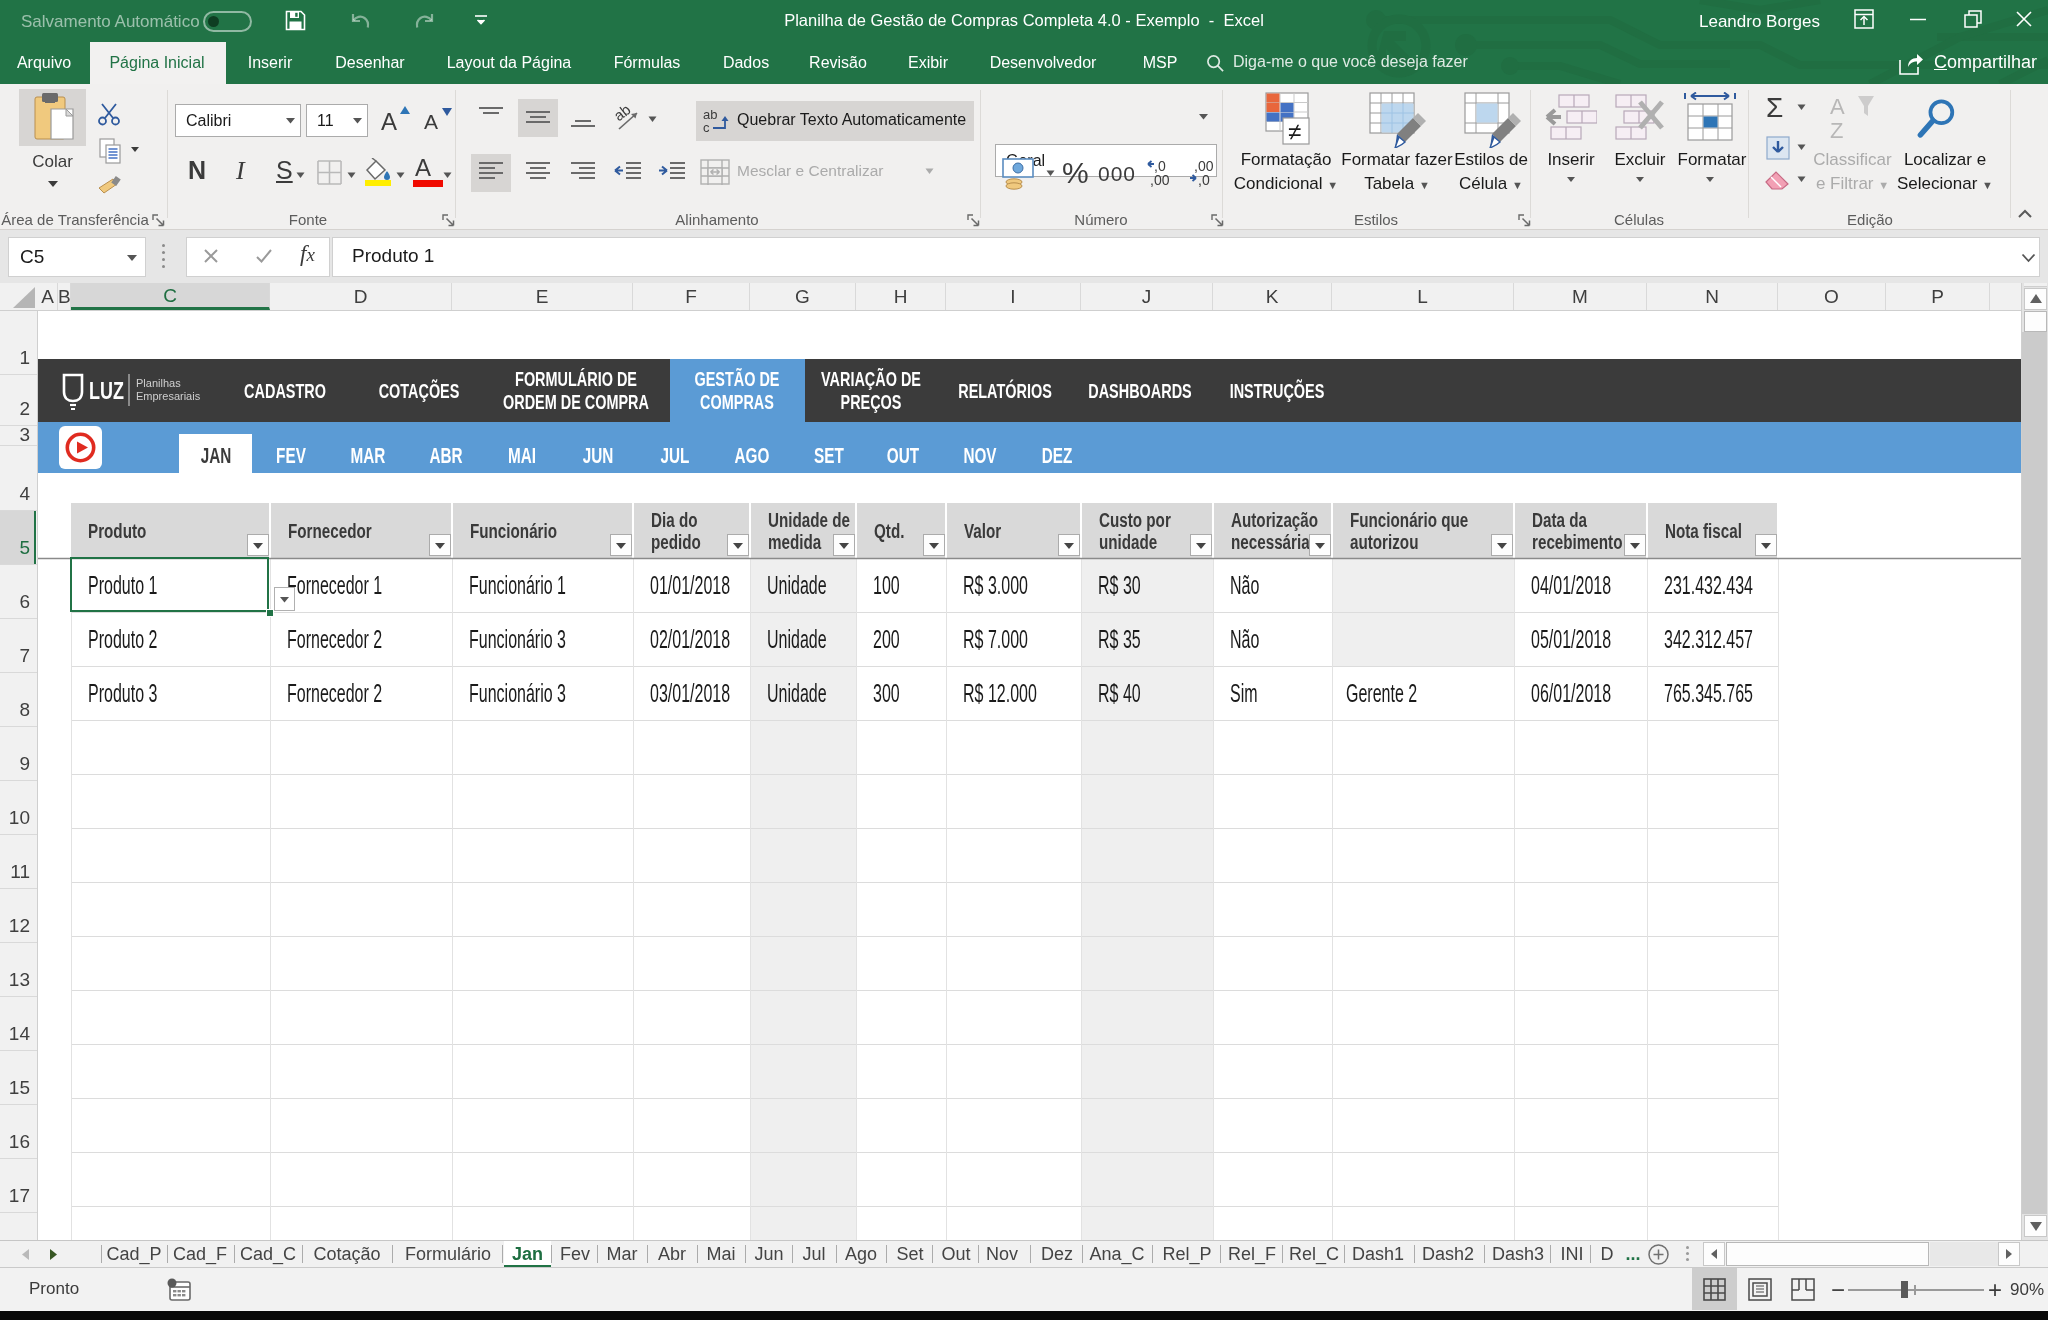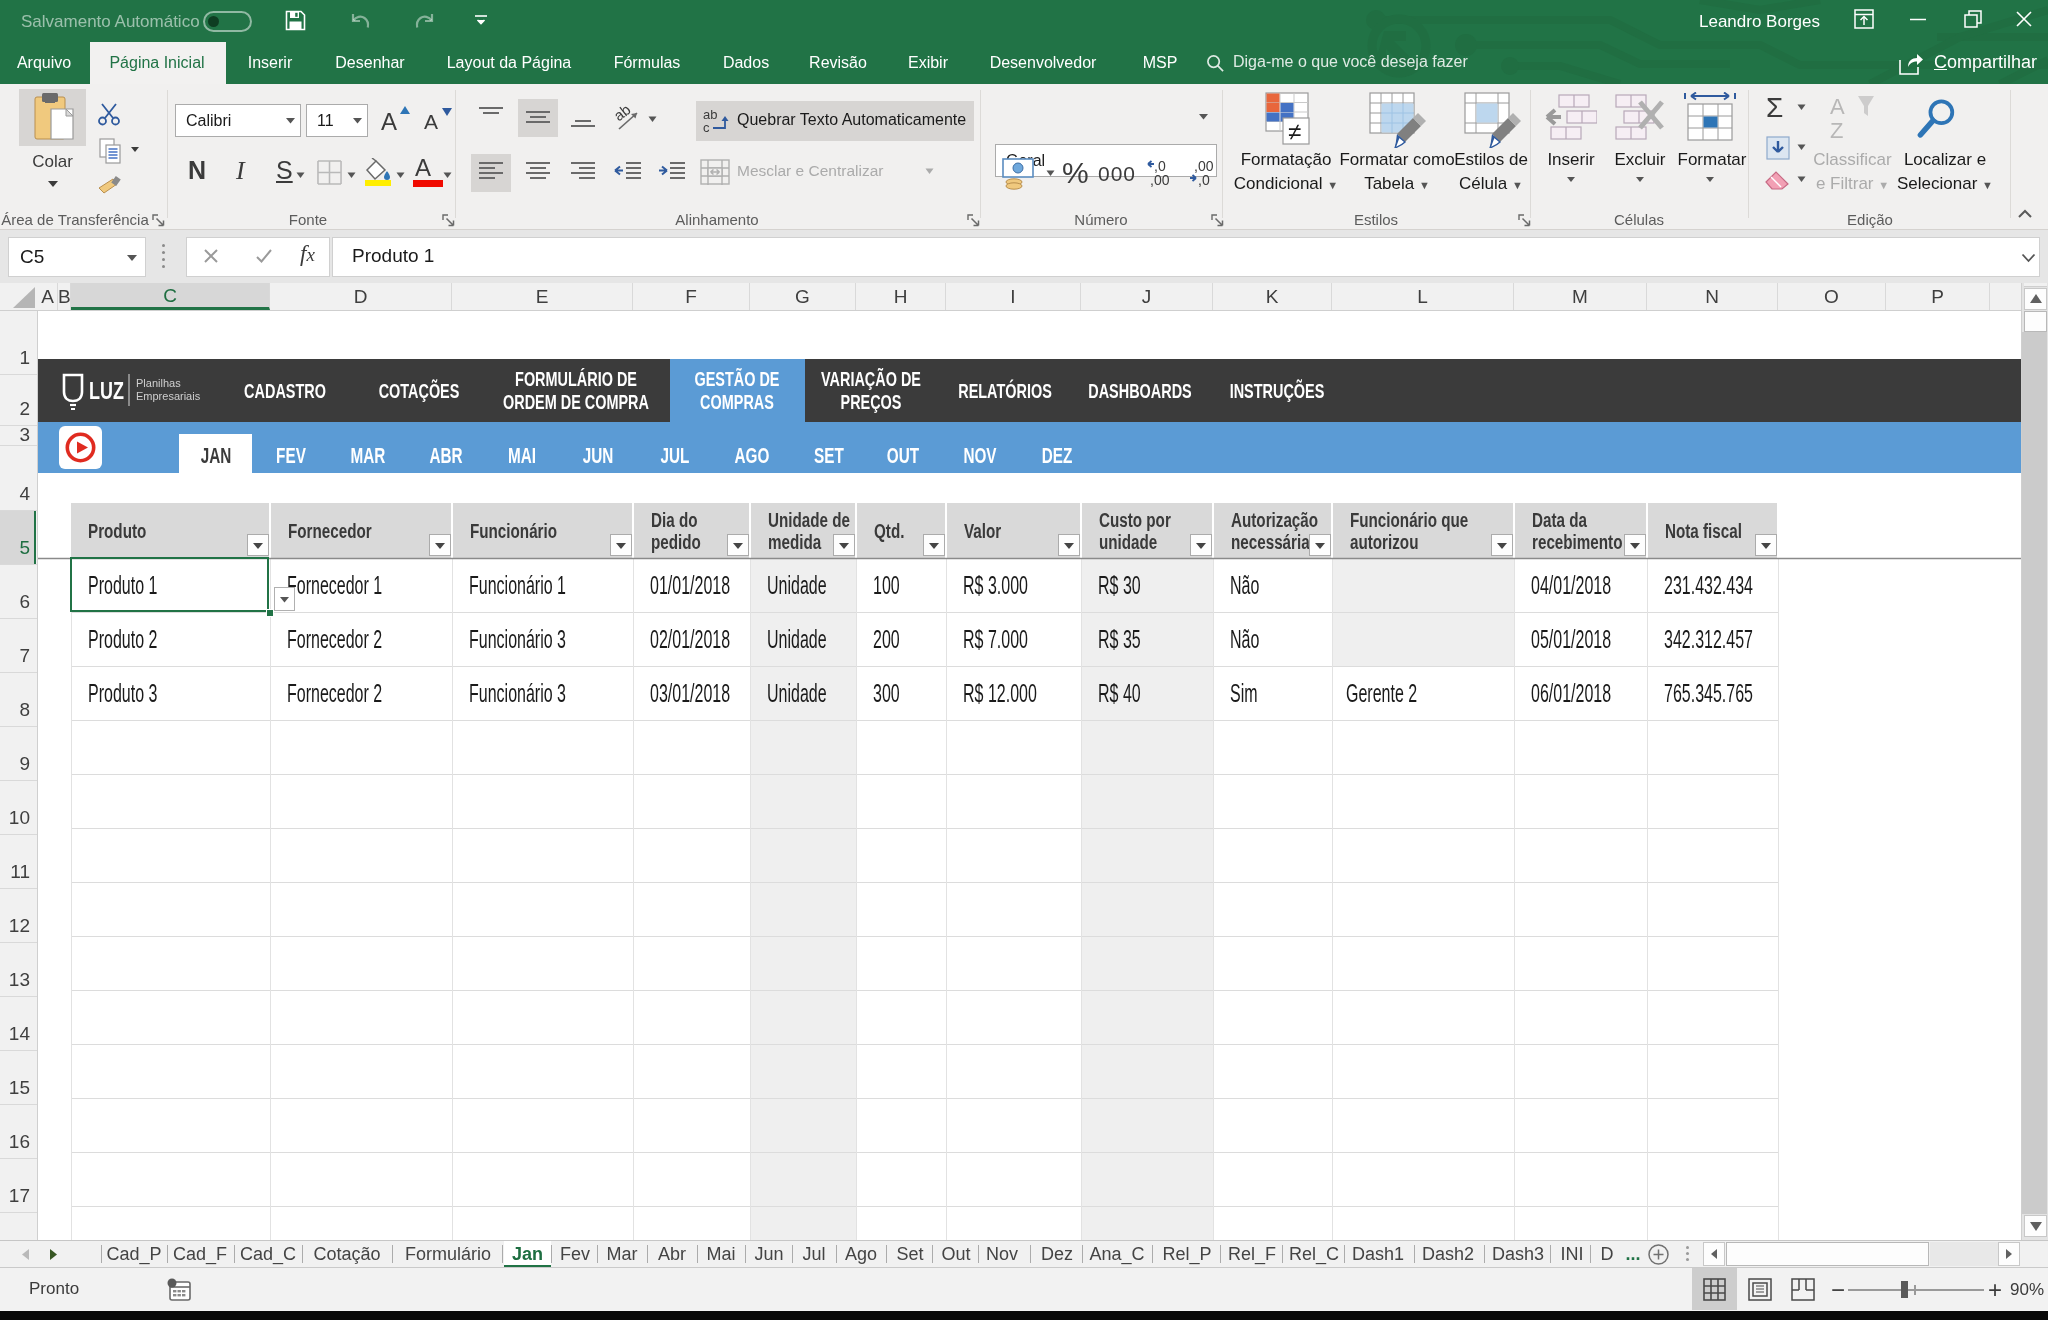--- a/index.html
+++ b/index.html
@@ -99,20 +99,21 @@
       <path d="M3.5 8.5 C6 4.5 11 3.5 14.5 6 C17.5 8.2 18.5 12 17.8 15.5"></path>
     </svg>
     <svg class="abs" style="left:413px;top:12px" width="22" height="18" viewBox="0 0 22 18" fill="none" stroke="rgba(255,255,255,0.45)" stroke-width="2.2">
       <path d="M19 2 V9 H12"></path>
       <path d="M18.5 8.5 C16 4.5 11 3.5 7.5 6 C4.5 8.2 3.5 12 4.2 15.5"></path>
     </svg>
     <svg class="abs" style="left:474px;top:15px" width="14" height="11" viewBox="0 0 14 11" fill="none" stroke="#fff" stroke-width="1.6">
       <path d="M1 1 H13"></path>
       <path d="M3.5 5 L7 8.5 L10.5 5" fill="#fff"></path>
     </svg>
+    <div class="abs wht" style="left:0;right:0;top:11px;text-align:center;font-size:16.5px;">Planilha de Gestão de Compras Completa 4.0 - Exemplo&nbsp;&nbsp;-&nbsp;&nbsp;Excel</div>
     <div class="abs wht" style="left:1699px;top:12px;font-size:17px;z-index:4">Leandro Borges</div>
 
     <svg class="abs" style="left:1854px;top:9px;z-index:4" width="20" height="20" viewBox="0 0 20 20" fill="none" stroke="#fff" stroke-width="1.5">
       <rect x="1" y="1" width="18" height="18"></rect>
       <path d="M1 5.5 H19"></path>
       <path d="M10 16 V8"></path>
       <path d="M6.5 11 L10 7.5 L13.5 11"></path>
     </svg>
 
     <svg class="abs" style="left:1908px;top:9px;z-index:4" width="20" height="20" viewBox="0 0 20 20" stroke="#fff" stroke-width="1.5" fill="none">
@@ -370,21 +371,21 @@
     <svg class="abs" style="left:1369px;top:8px" width="58" height="56" viewBox="0 0 58 56">
       <rect x="1" y="1" width="44" height="40" fill="#fff" stroke="#9a9a9a" stroke-width="1.2"></rect>
       <path d="M1 11 H45 M1 21 H45 M1 31 H45 M12 1 V41 M23 1 V41 M34 1 V41" stroke="#9a9a9a" stroke-width="1"></path>
       <rect x="12.5" y="11.5" width="32" height="29" fill="#bdd7ee"></rect>
       <path d="M12 21 H45 M12 31 H45 M23 11 V41 M34 11 V41" stroke="#9ec3e4" stroke-width="1"></path>
       <path d="M28 42 L44 26 L52 34 L36 50 Z" fill="#808080"></path>
       <path d="M36 50 L28 42 L26 56 Z" fill="#2f5a9e"></path>
       <path d="M26 56 C30 54 33 53 36 50 L30 45 Z" fill="#fff" stroke="#2f5a9e" stroke-width="1.4"></path>
       <path d="M44 26 L49 21 L57 29 L52 34 Z" fill="#b0b0b0"></path>
     </svg>
-    <div class="abs" style="left:1327px;top:66px;width:140px;text-align:center;font-size:17px;color:#1a1a1a;">Formatar como</div>
+    <div class="abs" style="left:1327px;top:66px;width:140px;text-align:center;font-size:17px;color:#1a1a1a;">Formatar fazer</div>
     <div class="abs" style="left:1327px;top:90px;width:140px;text-align:center;font-size:17px;color:#1a1a1a;">Tabela <span style="font-size:11px;color:#555;">▼</span></div>
 
     <svg class="abs" style="left:1464px;top:8px" width="58" height="56" viewBox="0 0 58 56">
       <rect x="1" y="1" width="44" height="40" fill="#fff" stroke="#9a9a9a" stroke-width="1.2"></rect>
       <path d="M1 11 H45 M1 31 H45 M12 1 V41 M34 1 V41" stroke="#9a9a9a" stroke-width="1"></path>
       <rect x="12.5" y="11.5" width="21" height="19" fill="#bdd7ee"></rect>
       <path d="M28 42 L44 26 L52 34 L36 50 Z" fill="#808080"></path>
       <path d="M36 50 L28 42 L26 56 Z" fill="#2f5a9e"></path>
       <path d="M26 56 C30 54 33 53 36 50 L30 45 Z" fill="#fff" stroke="#2f5a9e" stroke-width="1.4"></path>
       <path d="M44 26 L49 21 L57 29 L52 34 Z" fill="#b0b0b0"></path>

